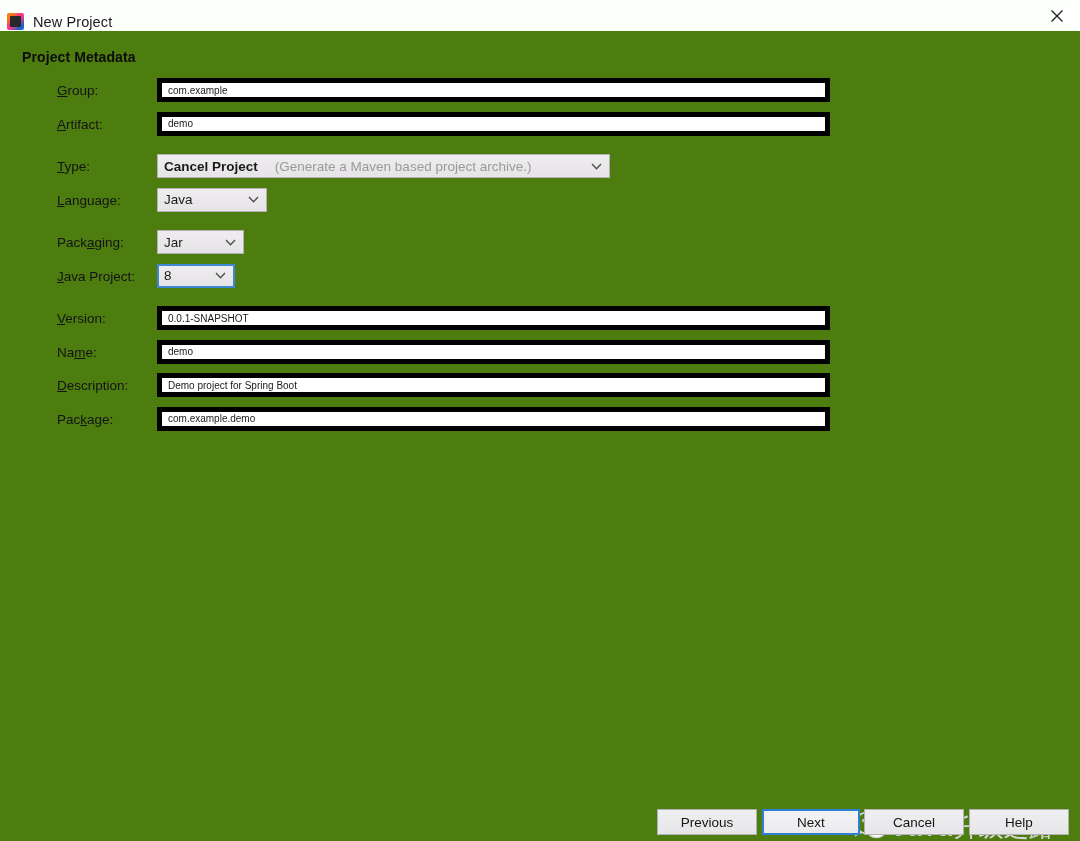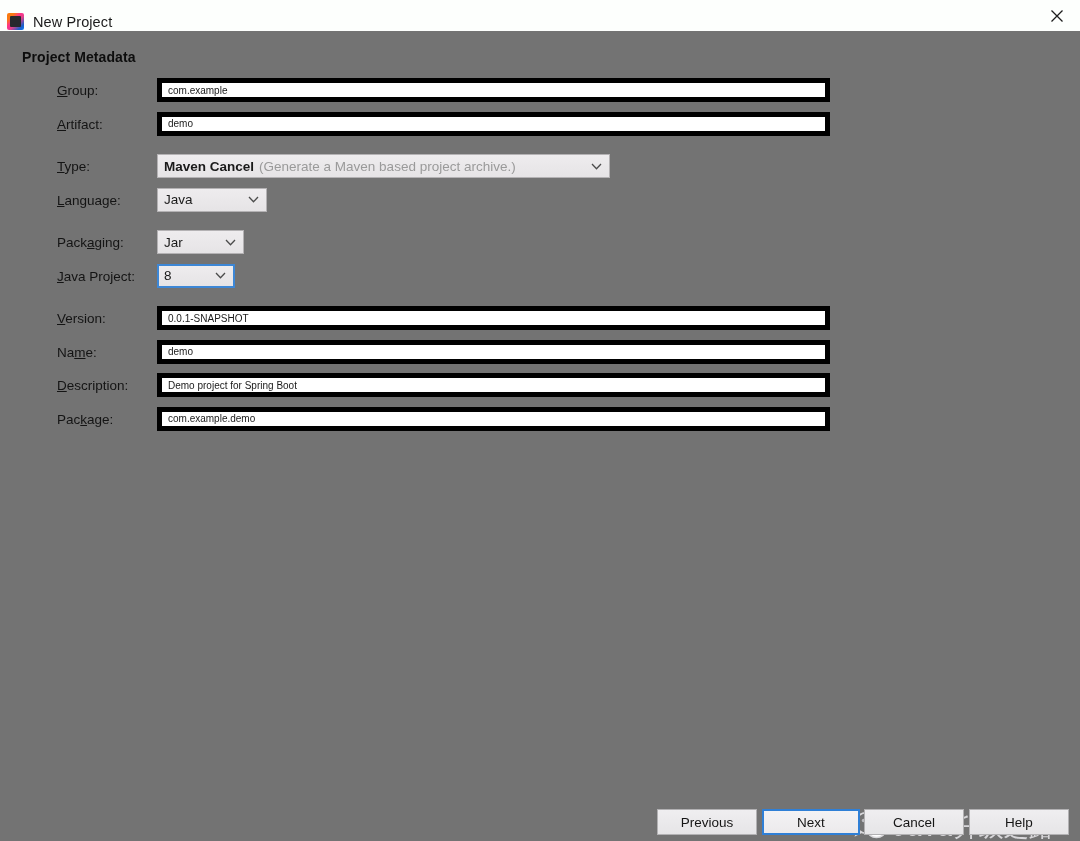--- a/index.html
+++ b/index.html
@@ -53,21 +53,21 @@
     width: 46px; height: 31px;
     display: flex; align-items: center; justify-content: center;
     cursor: default;
   }
   .tb-close svg { display: block; }
 
   
   .content {
     position: relative;
     height: 810px;
-    background: #737373;
+    background: #4d7c0f;
   }
 
   .section-title {
     position: absolute;
     left: 22px; top: 18px;
     font-weight: bold;
     font-size: 14px;
     color: #0d0d0d;
     letter-spacing: .1px;
   }
@@ -128,21 +128,21 @@
   .combo .chev {
     position: absolute;
     right: 7px; top: 0; bottom: 0;
     display: flex; align-items: center;
   }
   .combo.focused {
     border: 2px solid #3d87d6;
     padding: 0 5px;
   }
   .combo .strong { font-weight: bold; }
-  .combo .muted  { color: #9a9a9a; margin-left: 5px; }
+  .combo .muted  { color: #9a9a9a; margin-left: 17px; }
 
   .combo-type { width: 453px; }
   .combo-lang { width: 110px; }
   .combo-pack { width: 87px; }
   .combo-jver { width: 78px; }
 
   
   .buttonbar {
     position: absolute;
     left: 0; bottom: 6px;
@@ -213,21 +213,21 @@
     </div>
 
     <div class="row">
       <div class="lbl"><u>A</u><span>rtifact:</span></div>
       <div class="field">demo</div>
     </div>
 
     <div class="row gap-before">
       <div class="lbl"><u>T</u><span>ype:</span></div>
       <div class="combo combo-type">
-        <span class="strong">Maven Cancel</span>
+        <span class="strong">Cancel Project</span>
         <span class="muted">(Generate a Maven based project archive.)</span>
         <span class="chev">
           <svg width="11" height="7" viewBox="0 0 11 7">
               <path d="M1 1 L5.5 5.8 L10 1" stroke="#4c4c4c" stroke-width="1.3" fill="none"></path>
             </svg>
         </span>
       </div>
     </div>
 
     <div class="row">

